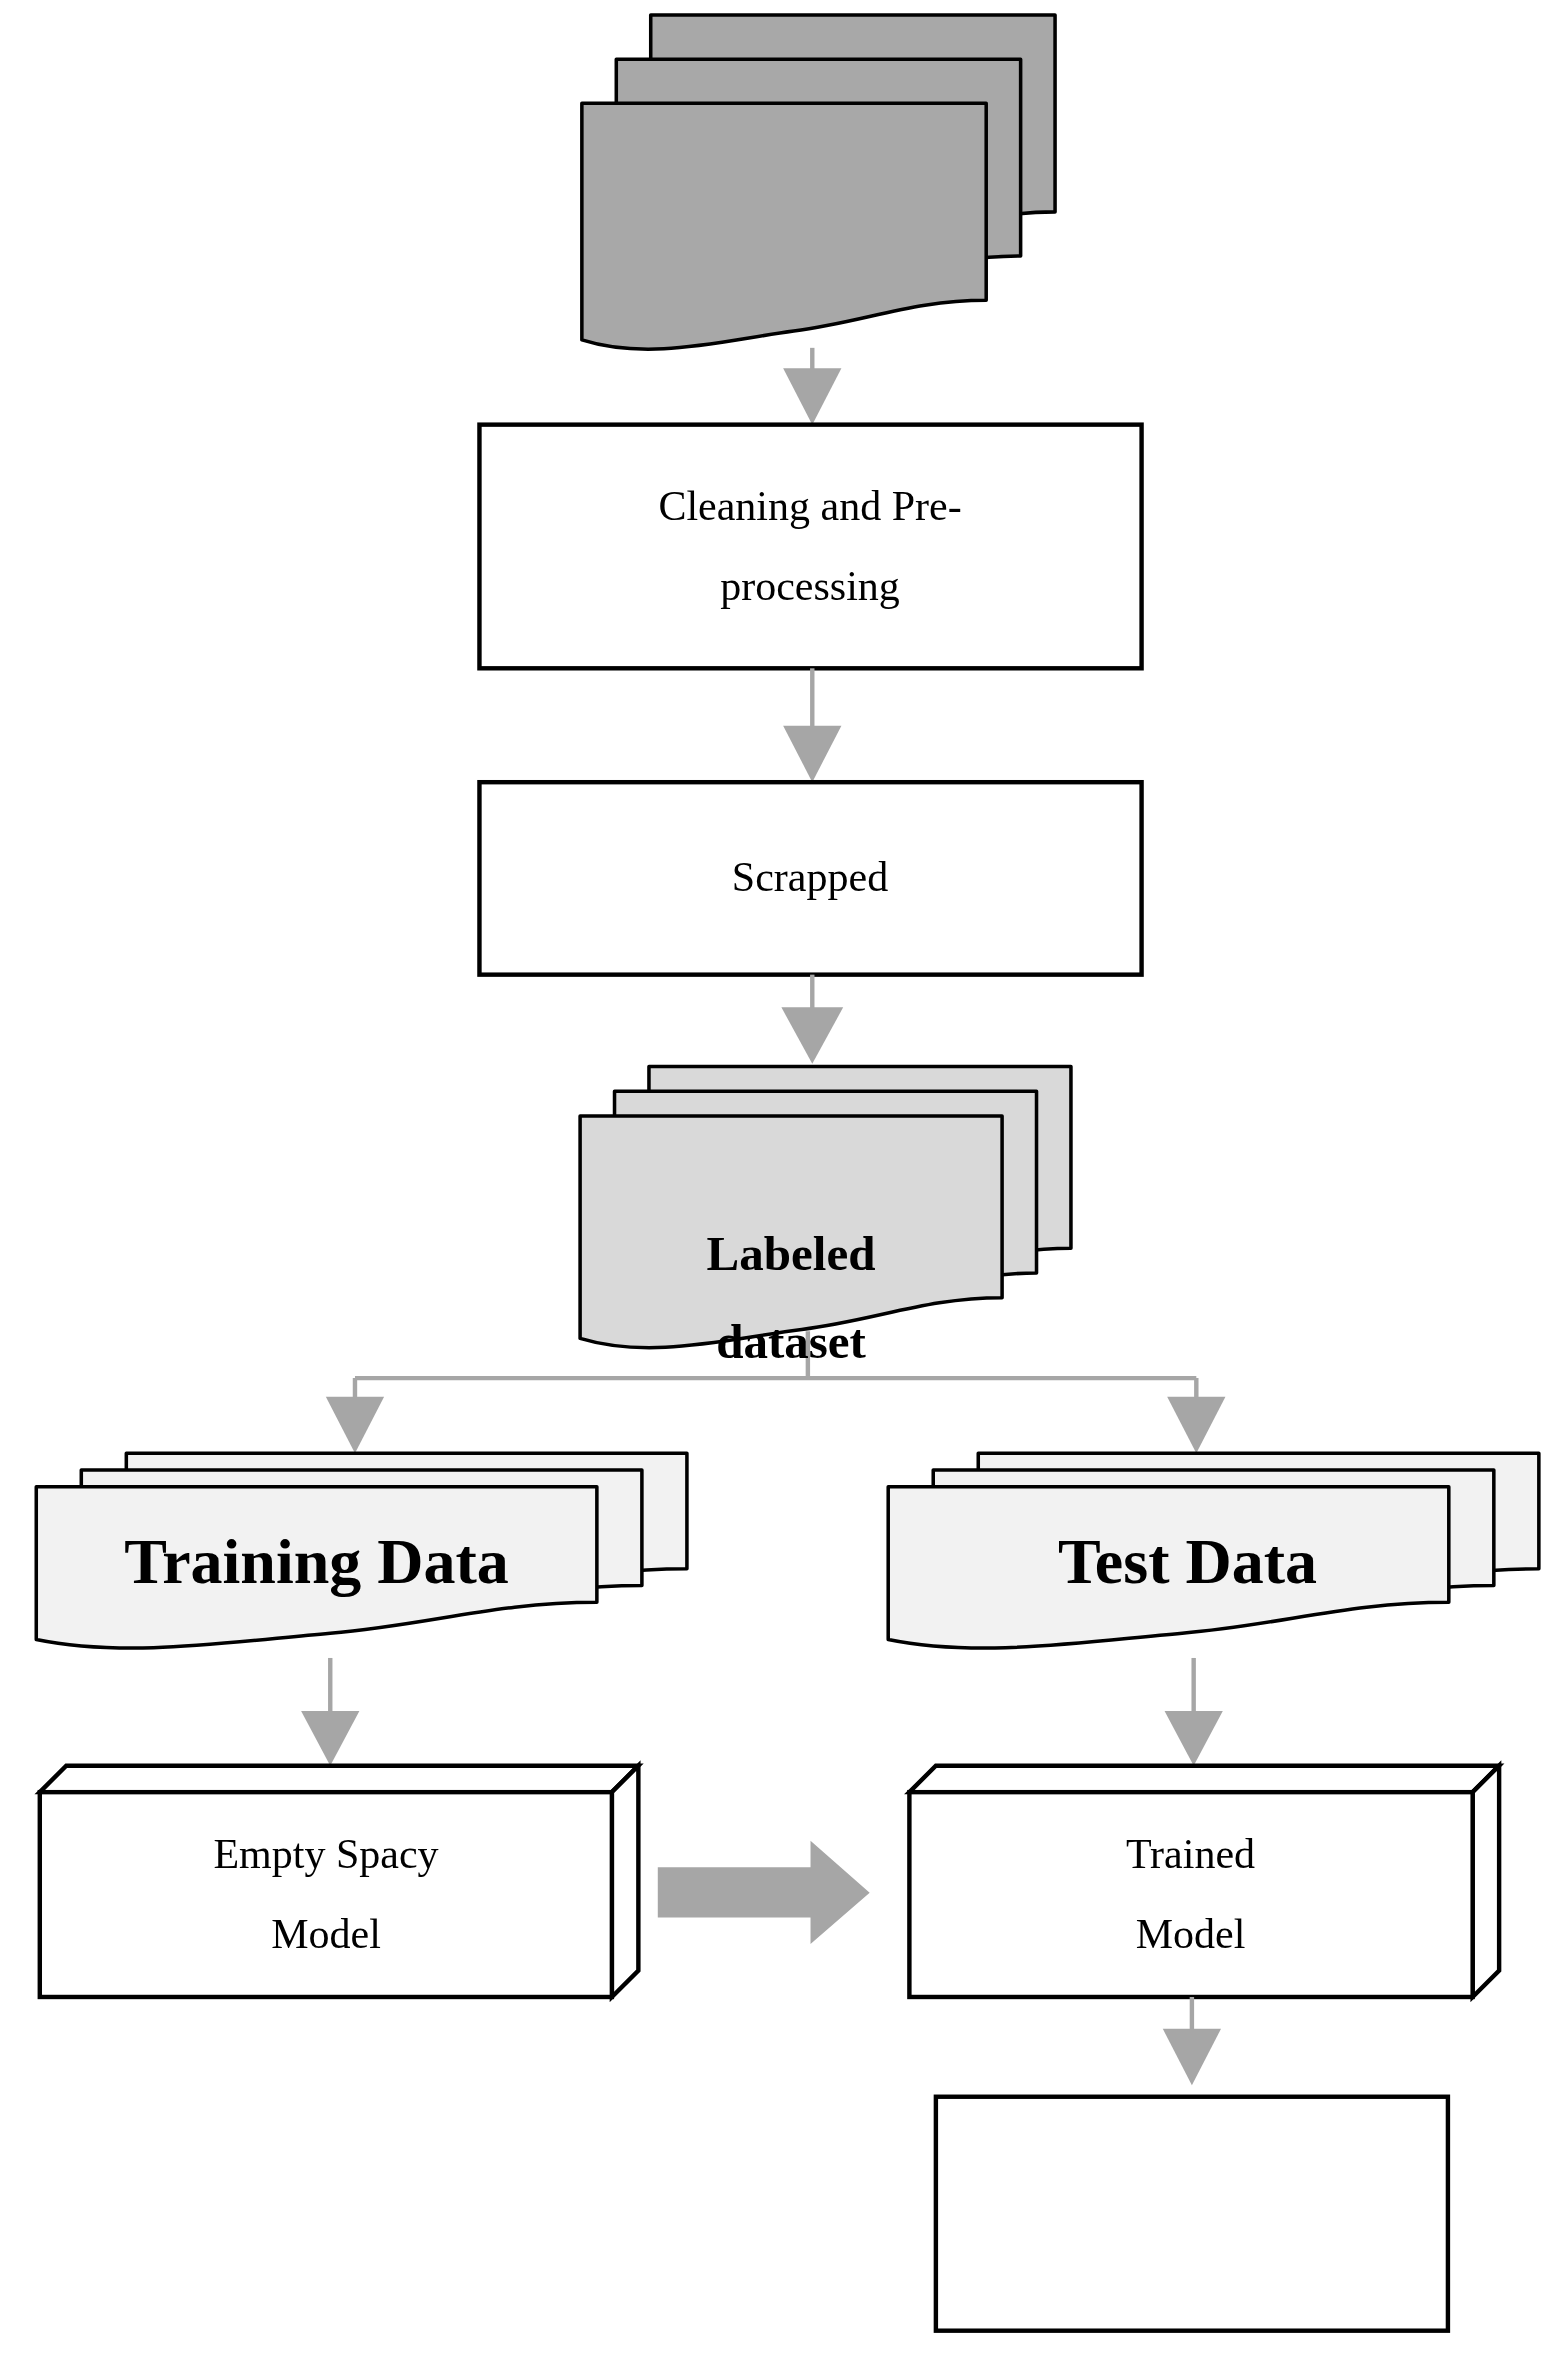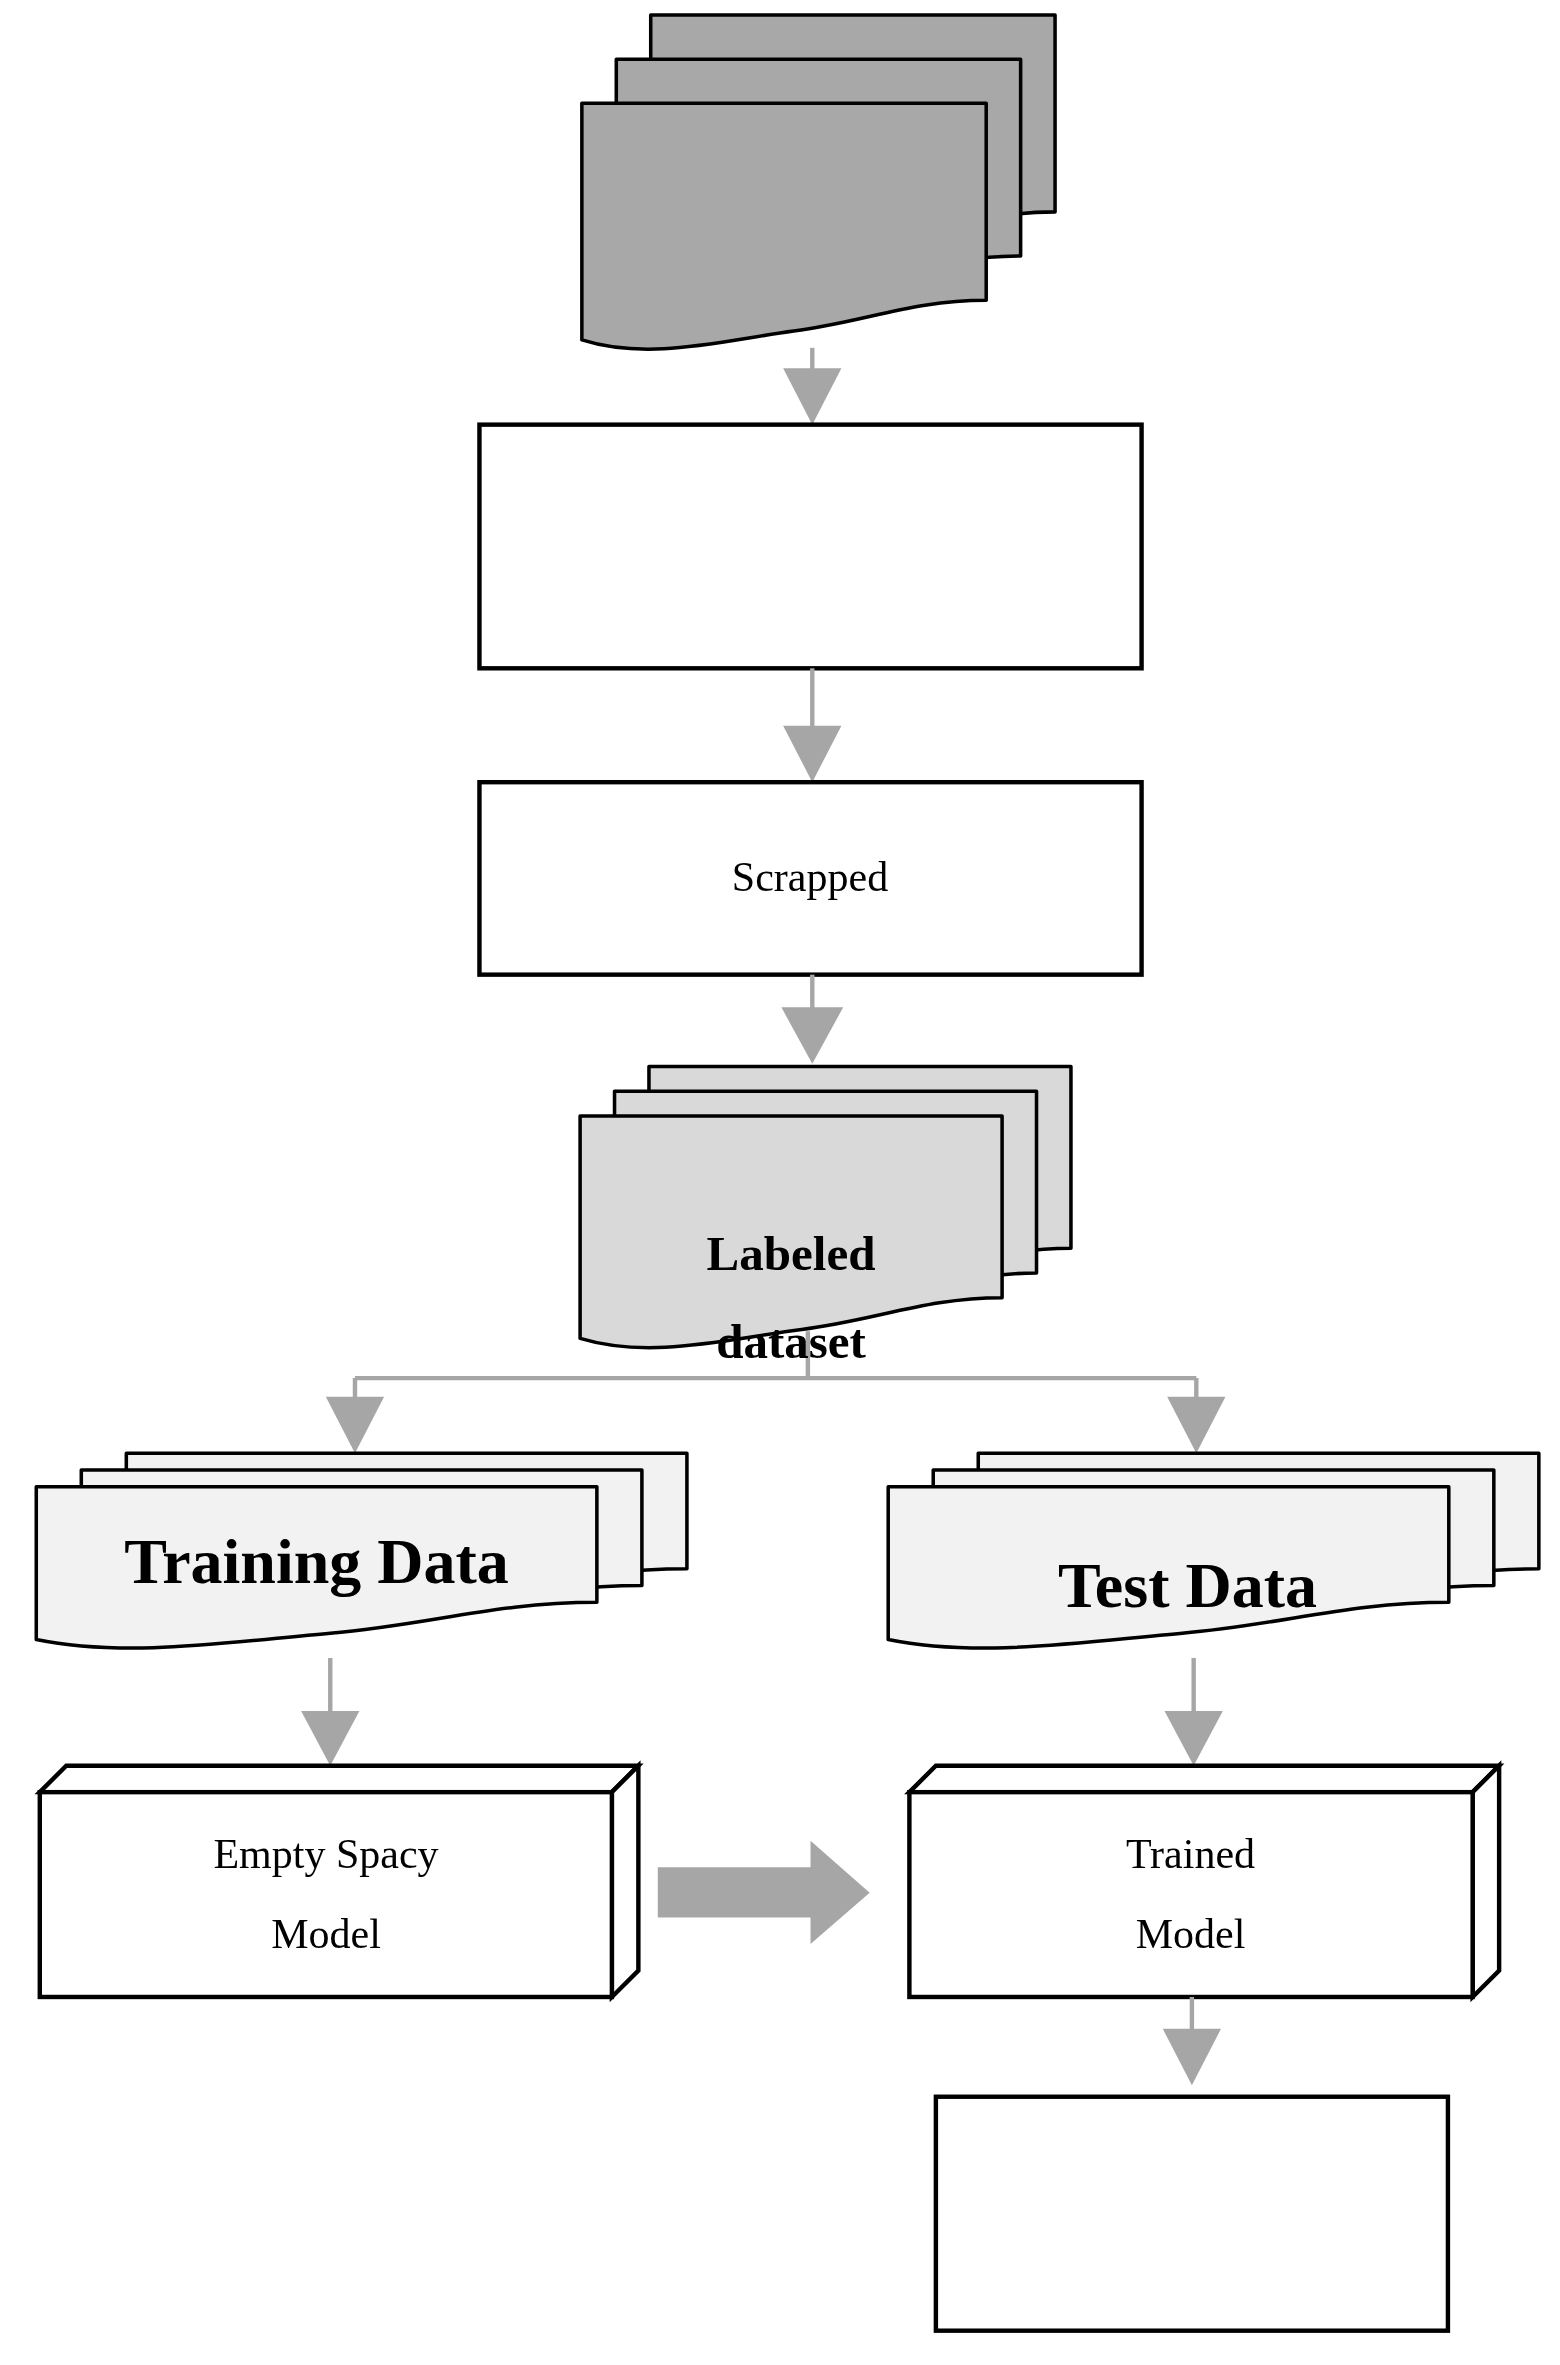--- a/index.html
+++ b/index.html
@@ -128,34 +128,37 @@
 
     <g>
       <line class="stem" x1="1350" y1="2262" x2="1350" y2="2302"></line>
       <polygon class="head" points="1317,2298 1383,2298 1350,2362"></polygon>
     </g>
 
     <rect class="proc" x="1060" y="2375" width="580" height="265"></rect>
   </svg>
 
 
+  <div class="lbl lbl-serif" style="left:479px;top:425px;width:662px;height:244px;">
+    <span style="width:388px;">Cleaning and Pre-processing</span>
+  </div>
 
   <div class="lbl lbl-serif" style="left:479px;top:782px;width:662px;height:192px;">
     <span>Scrapped</span>
   </div>
 
   <div class="lbl lbl-serif-bold" style="left:580px;top:1116px;width:422px;height:222px;padding-top:71px;">
     <span style="width:229px;">Labeled dataset</span>
   </div>
 
   <div class="lbl lbl-serif-big" style="left:36px;top:1486px;width:561px;height:153px;">
     <span>Training Data</span>
   </div>
 
-  <div class="lbl lbl-serif-big" style="left:888px;top:1486px;width:599px;height:153px;margin-top:24px;">
+  <div class="lbl lbl-serif-big" style="left:888px;top:1486px;width:599px;height:153px;">
     <span>Test Data</span>
   </div>
 
   <div class="lbl lbl-serif" style="left:40px;top:1792px;width:572px;height:205px;">
     <span style="width:291px;">Empty Spacy Model</span>
   </div>
 
   <div class="lbl lbl-serif" style="left:909px;top:1792px;width:563px;height:205px;">
     <span style="width:212px;">Trained Model</span>
   </div>

